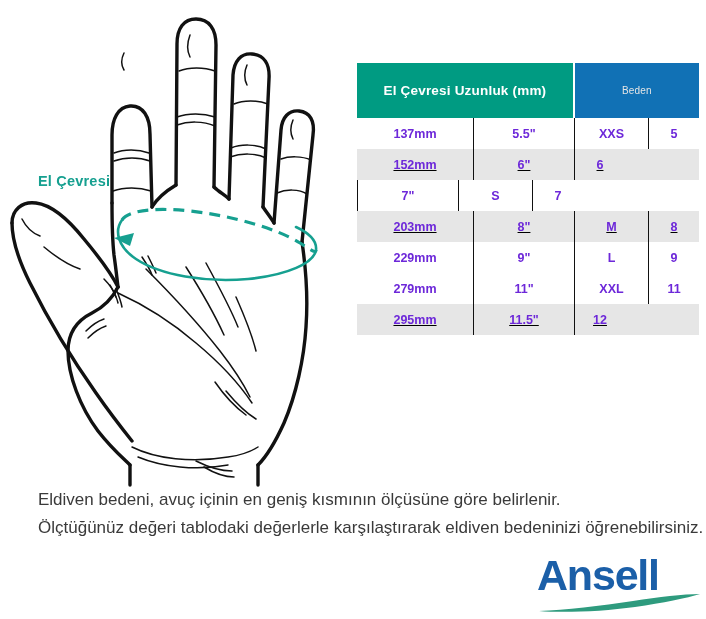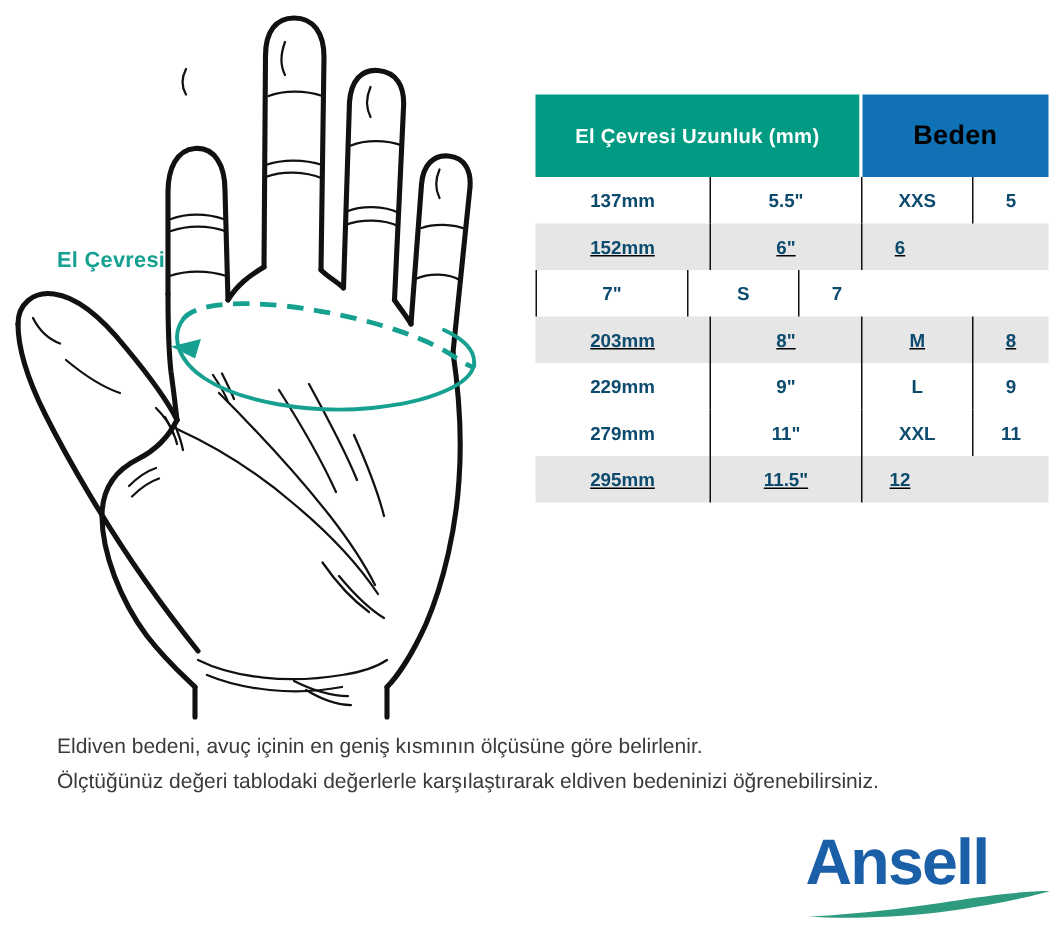--- a/index.html
+++ b/index.html
@@ -21,21 +21,21 @@
     left: 0; top: 0;
     width: 706px;
     height: 619px;
     background: #ffffff;
   }
 
   
   #hand-illustration {
     position: absolute;
     left: 0px;
-    top: 0px;
+    top: 7px;
     width: 350px;
     height: 480px;
   }
 
   #hand-label {
     position: absolute;
     left: 38px;
     top: 166px;
     font-size: 14.5px;
     font-weight: bold;
@@ -64,23 +64,23 @@
     font-size: 13.5px;
     font-weight: bold;
     display: flex;
     align-items: center;
     justify-content: center;
     letter-spacing: 0.2px;
   }
   .th-blue {
     width: 125px;
     background: #1171B5;
-    color: #000000;
-    font-size: 18px;
-    font-weight: bold;
+    color: #e5e5e5;
+    font-size: 10px;
+    font-weight: normal;
     display: flex;
     align-items: center;
     justify-content: center;
     letter-spacing: 0.2px;
   }
   .header-gap {
     width: 2px;
     background: #ffffff;
   }
 
@@ -96,36 +96,36 @@
   .trow.alt {
     background: #E6E6E6;
     text-decoration: underline;
   }
   .tcell {
     display: flex;
     align-items: center;
     justify-content: center;
     font-size: 12.5px;
     font-weight: bold;
-    color: #0c4a6e;
+    color: #6d28d9;
     box-sizing: border-box;
     position: relative;
   }
   .c-mm     { width: 116px; }
   .c-inch   { width: 101px; border-left: 1.6px solid #111111; }
   .c-size   { width: 74px;  border-left: 1.6px solid #111111; }
   .c-number { width: 51px;  border-left: 1.6px solid #111111; }
 
   
   #caption {
     position: absolute;
     left: 38px;
     top: 486px;
     width: 640px;
-    font-size: 14px;
+    font-size: 17px;
     color: #3a3a3a;
     line-height: 1.62;
   }
   #caption div { white-space: nowrap; }
 
   
   #ansell-logo {
     position: absolute;
     left: 537px;
     top: 552px;

